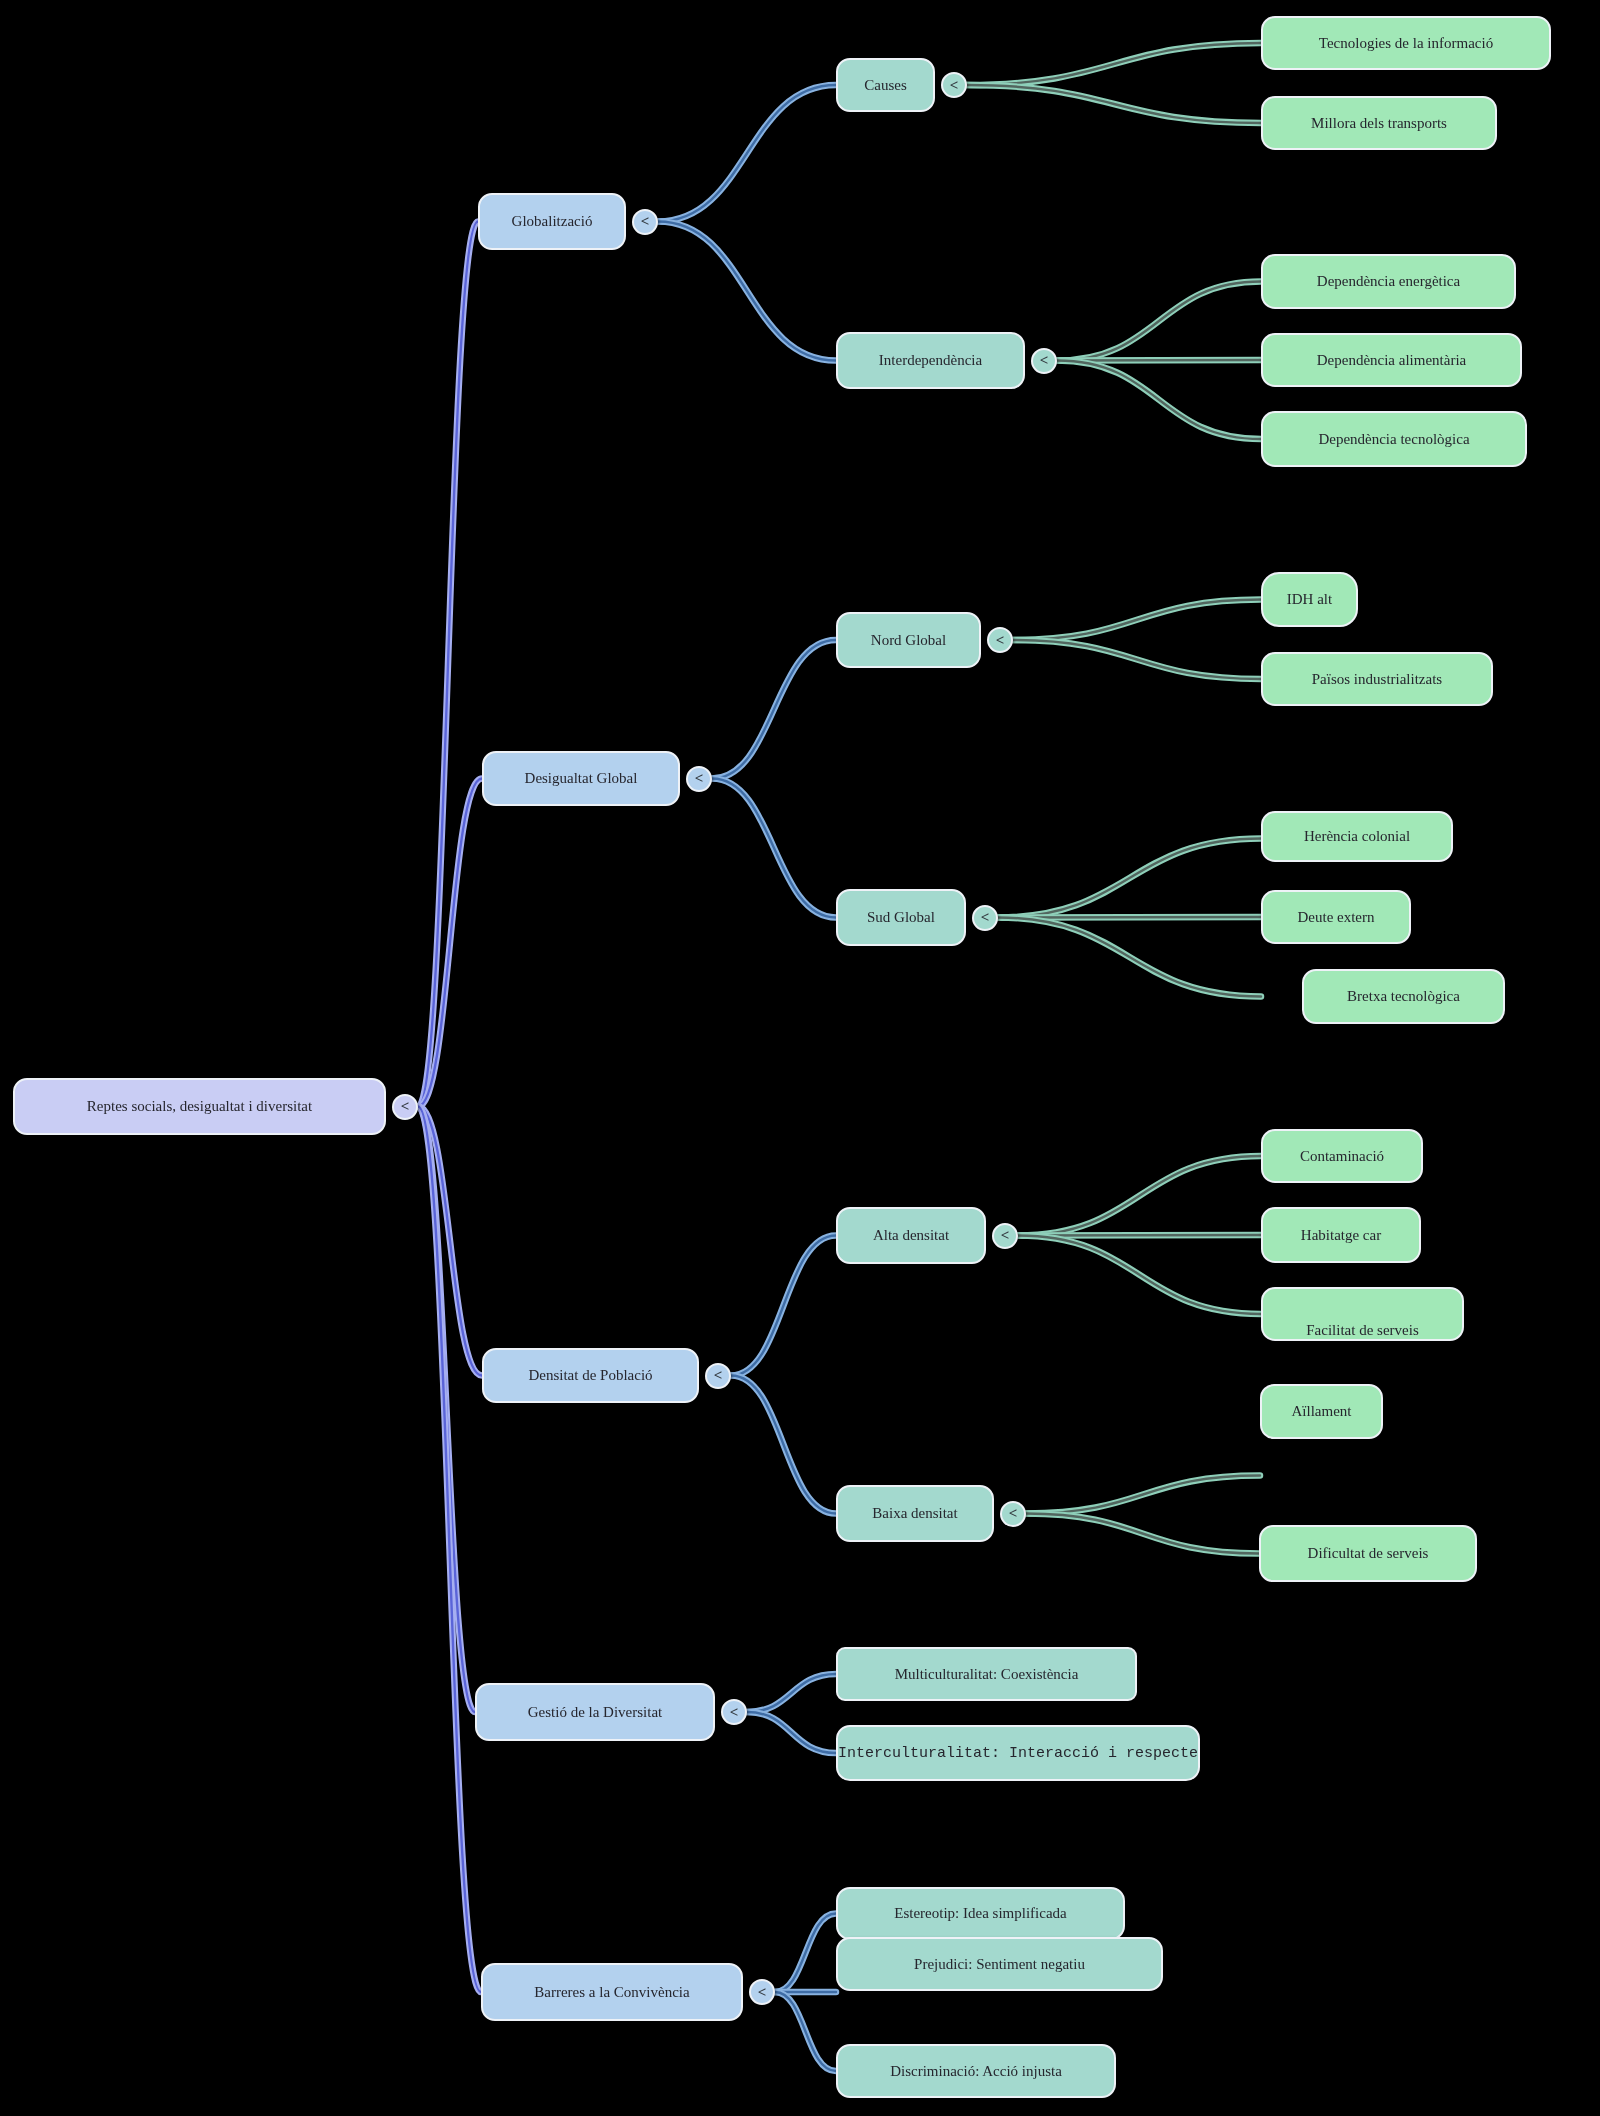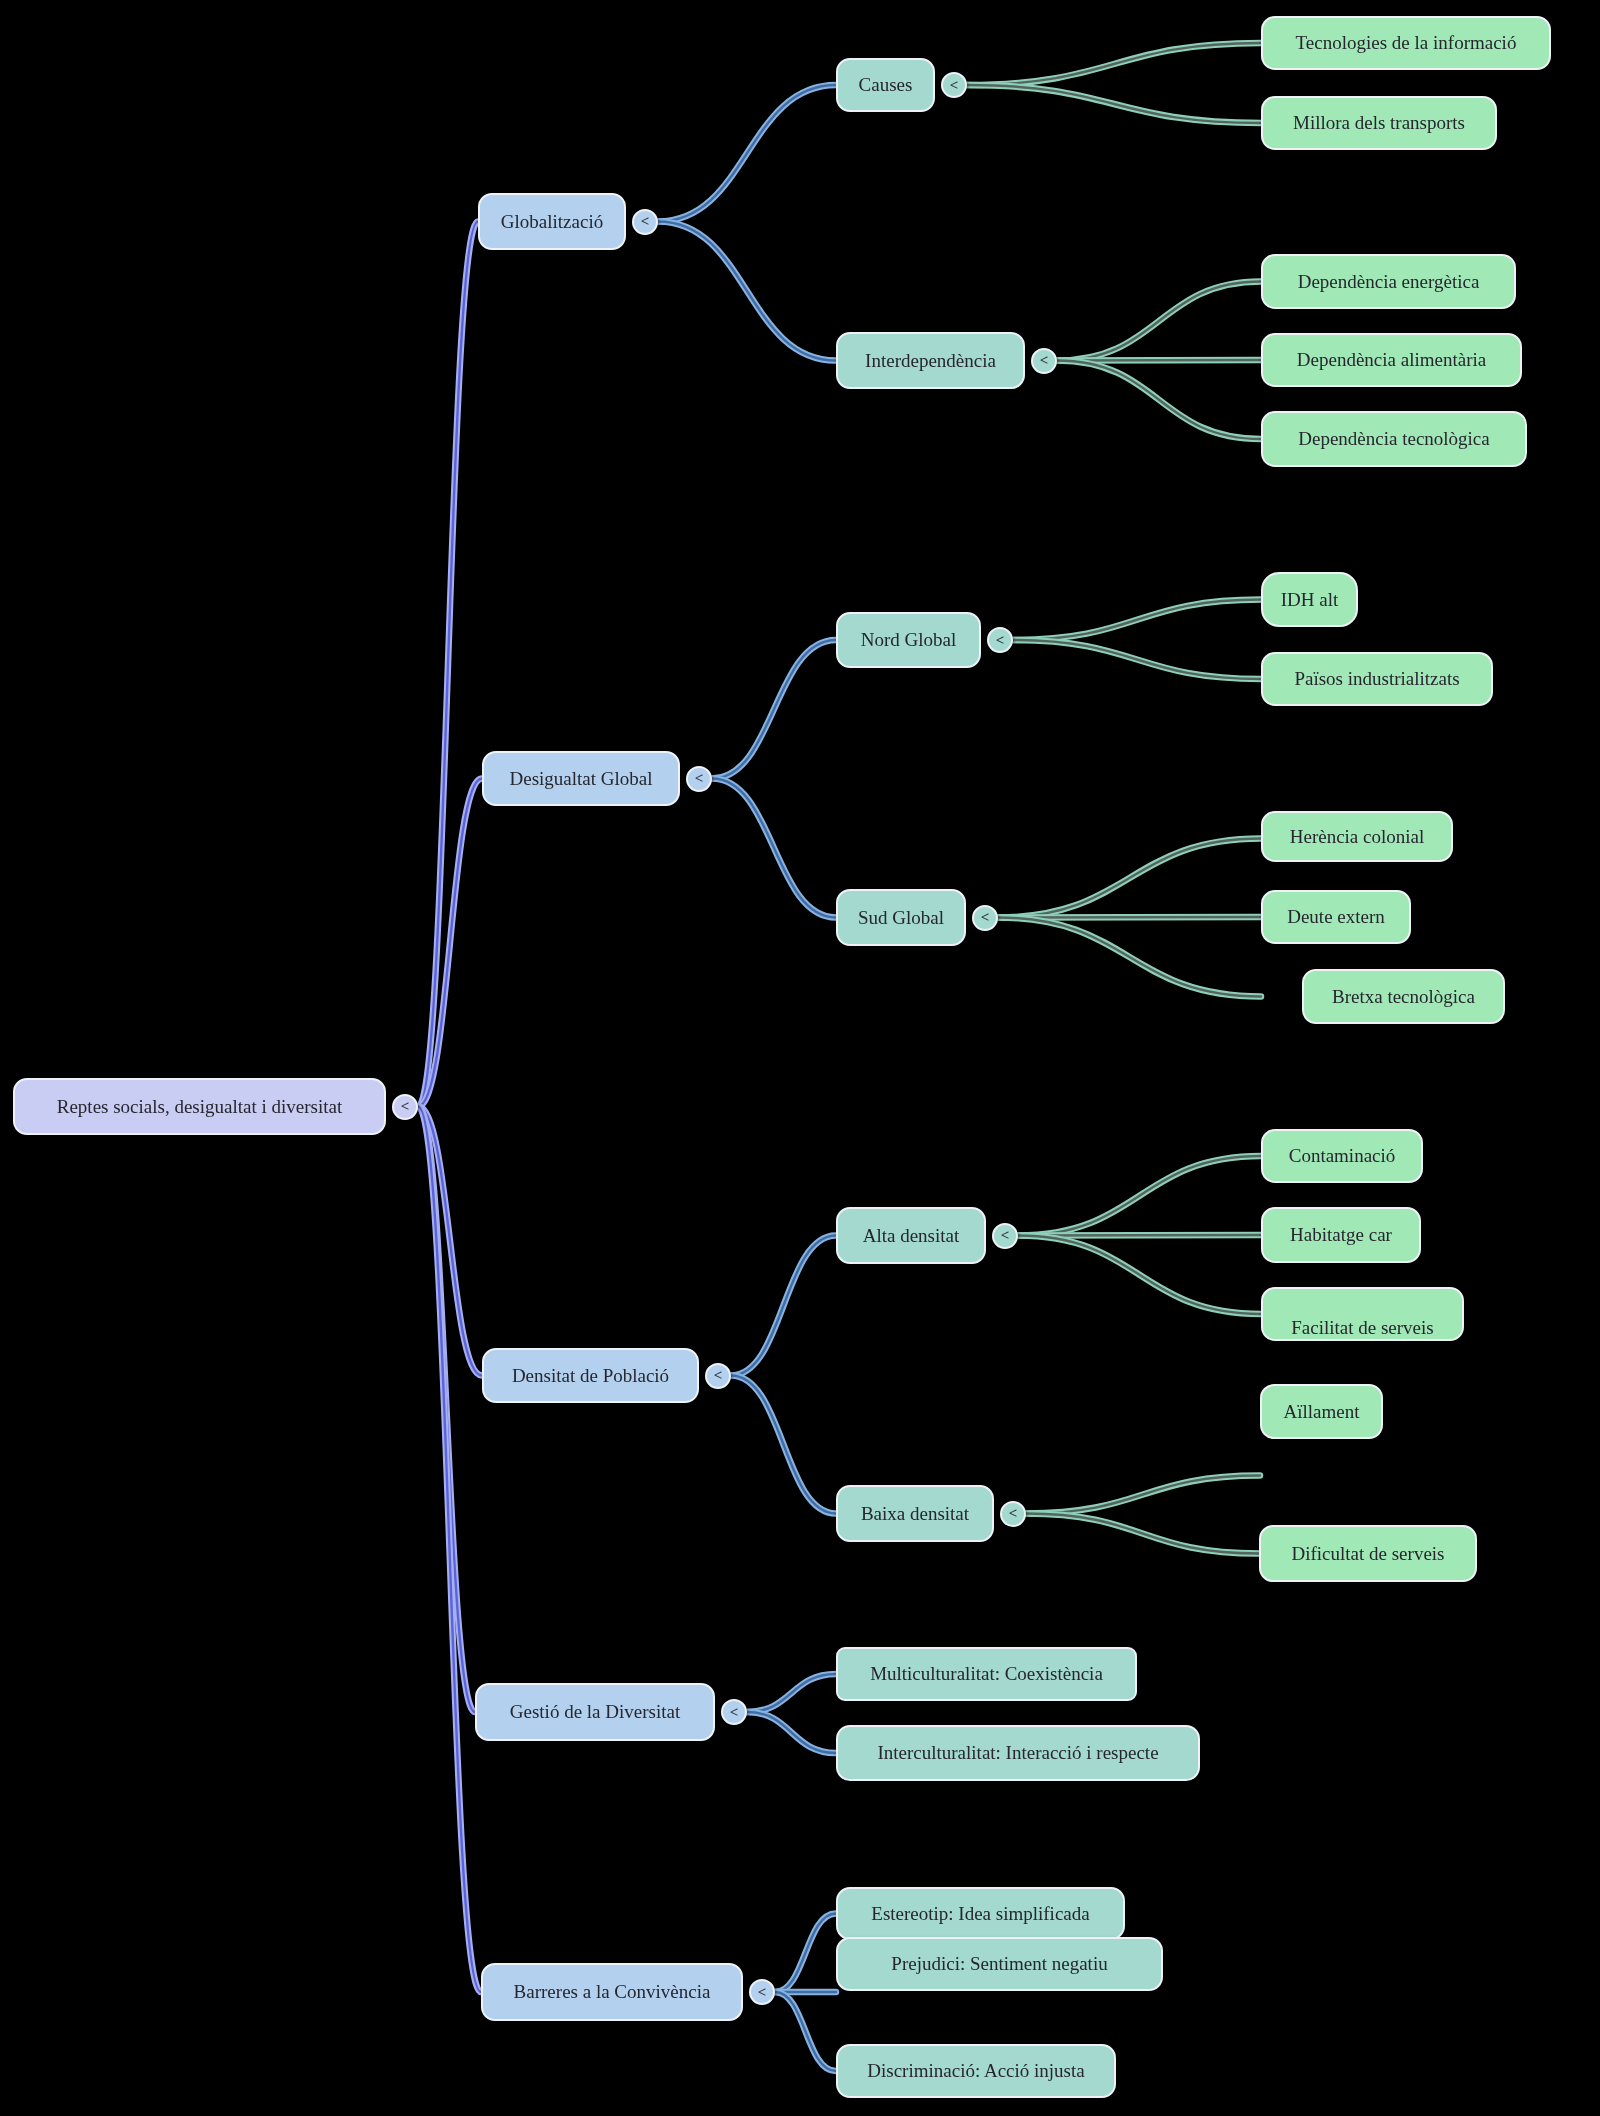--- a/index.html
+++ b/index.html
@@ -23,21 +23,21 @@
   .node {
     position: absolute;
     z-index: 2;
     box-sizing: border-box;
     border: 2px solid #eef2f7;
     border-radius: 14px;
     display: flex;
     align-items: center;
     justify-content: center;
     white-space: nowrap;
-    font-size: 19px;
+    font-size: 15px;
     color: #26262e;
     box-shadow: 2px 3px 4px rgba(0,0,0,0.55);
     cursor: default;
   }
   .expander {
     position: absolute;
     z-index: 3;
     box-sizing: border-box;
     width: 26px;
     height: 26px;
@@ -194,21 +194,21 @@
       </div>
       <div class="node lvl2" style="left: 836px; top: 1485px; width: 158px; height: 57px;">
         <span>Baixa densitat</span>
       </div>
       <div class="expander lvl2" style="left: 1000px; top: 1500.5px;">
         <span>&lt;</span>
       </div>
       <div class="node lvl2" style="left: 836px; top: 1647px; width: 301px; height: 54px; border-radius: 9px;">
         <span>Multiculturalitat: Coexistència</span>
       </div>
-      <div class="node lvl2" style="left: 836px; top: 1725px; width: 364px; height: 56px;">
+      <div class="node lvl2" style="left: 836px; top: 1725px; width: 364px; height: 56px; font-family: Liberation Mono, monospace;">
         <span>Interculturalitat: Interacció i respecte</span>
       </div>
       <div class="node lvl2" style="left: 836px; top: 1887px; width: 289px; height: 53px;">
         <span>Estereotip: Idea simplificada</span>
       </div>
       <div class="node lvl2" style="left: 836px; top: 1923px; width: 327px; height: 54px; margin-top: 14px;">
         <span>Prejudici: Sentiment negatiu</span>
       </div>
       <div class="node lvl2" style="left: 836px; top: 2044px; width: 280px; height: 54px;">
         <span>Discriminació: Acció injusta</span>

